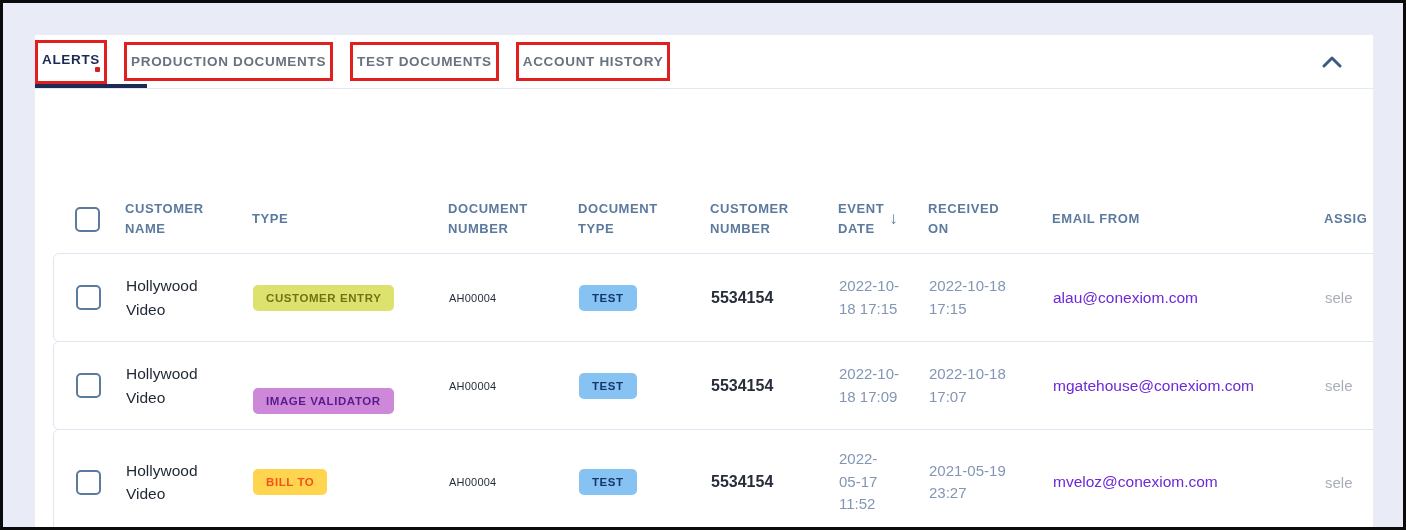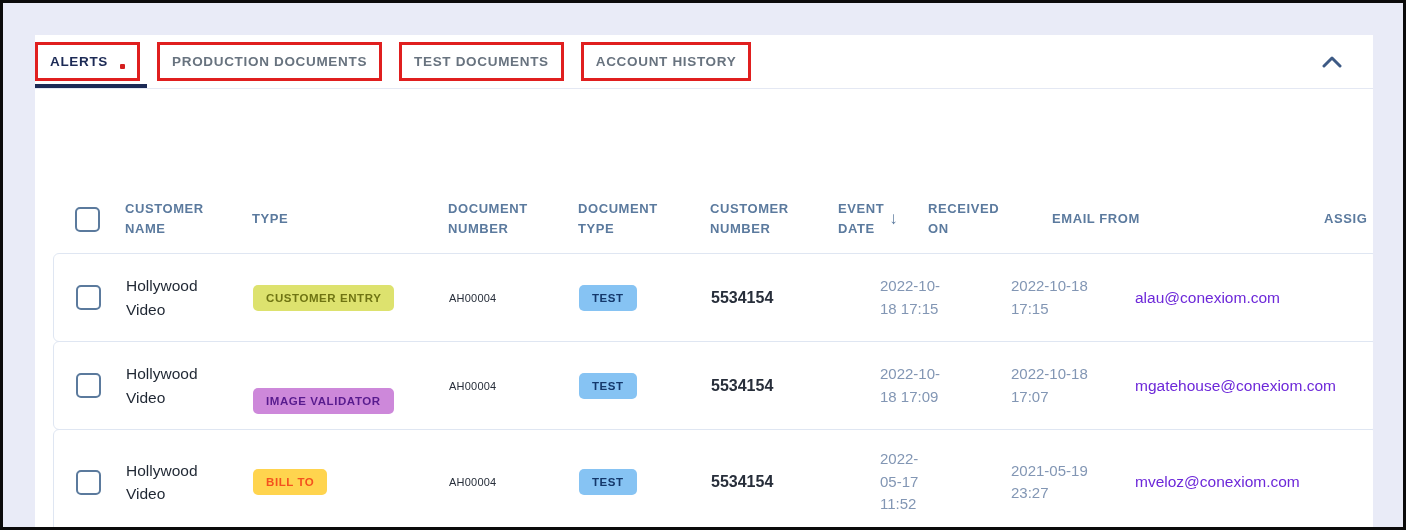--- a/index.html
+++ b/index.html
@@ -1,22 +1,22 @@
 <!DOCTYPE html>
 <html><head>
 <meta charset="utf-8">
 <style>
   html,body{margin:0;padding:0;background:#fff;font-family:"Liberation Sans",sans-serif;}
   .frame{position:relative;width:1400px;height:524px;border:3px solid #0b0b0b;background:#e9ebf7;overflow:hidden;}
   .panel{position:absolute;left:32px;top:32px;width:1338px;height:492px;background:#ffffff;overflow:hidden;}
 
   
   .tabbar{position:relative;height:53px;border-bottom:1px solid #e4e8f3;display:flex;align-items:center;gap:17px;}
-  .tab{border:3px solid #e01f1f;padding:9px 12px;font-size:13.5px;font-weight:600;letter-spacing:.05em;
-       color:#68737f;cursor:pointer;display:flex;align-items:center;background:#fff;white-space:nowrap;}
+  .tab{border:3px solid #e01f1f;padding:9px 4px;font-size:13.5px;font-weight:600;letter-spacing:.05em;
+       color:#68737f;cursor:pointer;display:flex;align-items:center;background:#fff;white-space:nowrap;flex-direction:column;}
   .tab.active{color:#1c2a55;font-weight:700;}
   .notif-dot{width:5px;height:5px;background:#d41f1f;display:inline-block;margin-left:12px;border-radius:1px;align-self:flex-end;}
   .active-underline{position:absolute;left:0;top:49px;width:112px;height:4px;background:#1c2a55;}
   .collapse-btn{position:absolute;right:30px;top:16px;width:22px;height:22px;cursor:pointer;display:flex;align-items:center;justify-content:center;background:transparent;border:none;padding:0;}
 
   
   .table-wrap{margin:95px 0 0 18px;width:1325px;overflow:hidden;}
   .thead{display:flex;align-items:center;min-height:70px;}
   .cell{box-sizing:border-box;padding-right:10px;flex:0 0 auto;}
   .c-select{width:72px;padding-left:22px;padding-right:0;}
@@ -35,21 +35,21 @@
   .sort-arrow{color:#5b7a9e;font-size:17px;margin-left:5px;cursor:pointer;font-weight:400;}
 
   .row{display:flex;align-items:center;border:1px solid #dfe6f2;border-radius:6px;min-height:87px;margin-top:-1px;background:#fff;cursor:pointer;}
   .row.tall{min-height:104px;}
 
   .checkbox{width:25px;height:25px;border:2px solid #5b7a9d;border-radius:5px;background:#fff;cursor:pointer;box-sizing:border-box;}
   .name{white-space:pre-line;line-height:1.5;color:#1f2733;font-size:15.5px;font-weight:500;}
   .badge{display:inline-block;padding:7px 13px;border-radius:5px;font-size:11.5px;font-weight:700;letter-spacing:.05em;white-space:nowrap;}
   .docnum{color:#272e3a;font-size:11px;font-weight:500;letter-spacing:.02em;}
   .custnum{color:#272e3a;font-size:16px;font-weight:600;}
-  .date{white-space:pre-line;color:#8296b4;font-size:15px;line-height:1.5;margin-left:41px;}
+  .date{white-space:pre-line;color:#8296b4;font-size:15px;line-height:1.5;}
   .email{color:#6d28d9;font-size:15.5px;}
   .assigned{color:#a8aeb9;font-size:15px;}
 </style>
 </head>
 <body>
 
 <div class="frame">
   <div class="panel">
 
     <div class="tabbar">

